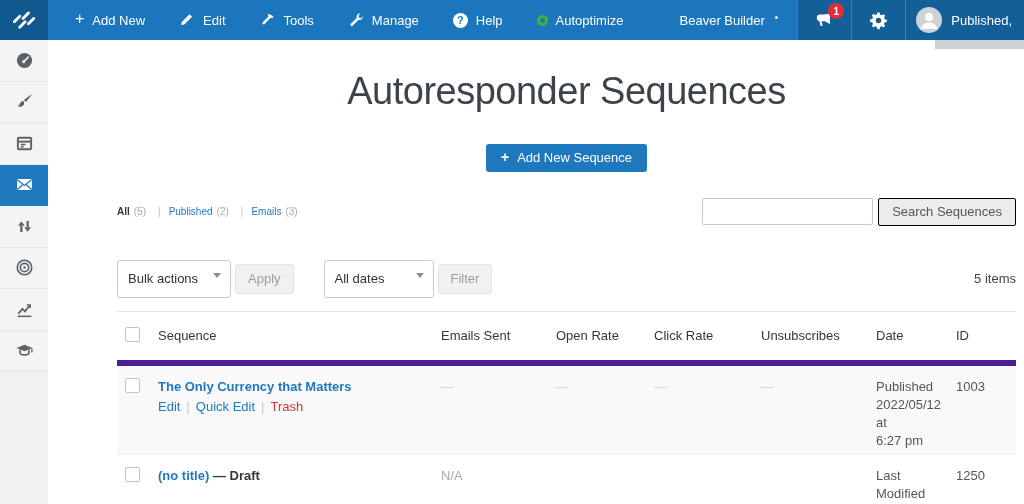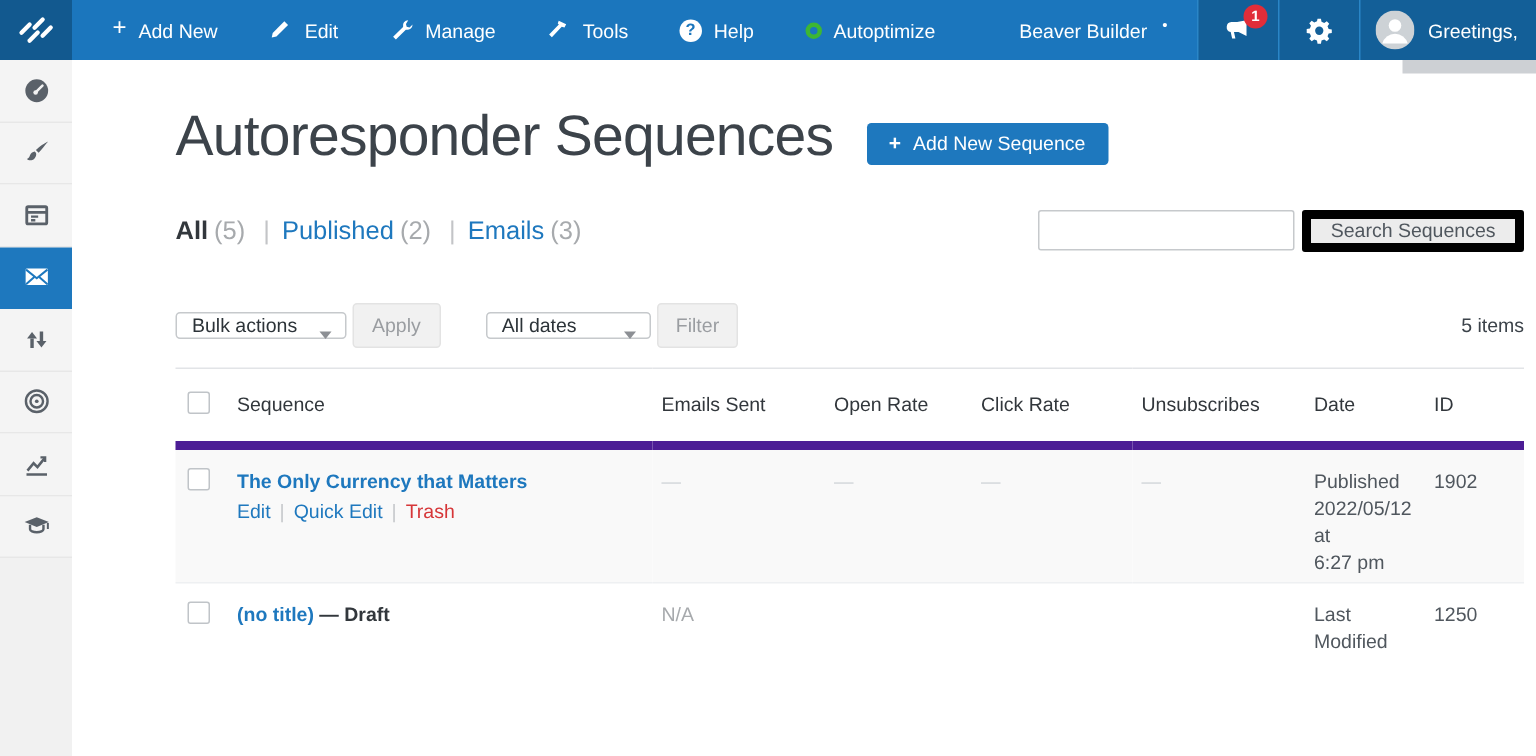--- a/index.html
+++ b/index.html
@@ -36,43 +36,43 @@
   .sidebar { position:absolute; top:40px; left:0; bottom:0; width:48px;
     background:#f1f1f1; z-index:2; }
   .sb-item { height:41.5px; display:flex; align-items:center; justify-content:center;
     cursor:pointer; border-bottom:1px solid #e7e7e7; background:#f4f4f4; }
   .sb-item.active { background:#1e78be; border-bottom-color:#1e78be; }
 
   
   .content { position:absolute; top:40px; left:48px; right:0; bottom:0;
     background:#fff; padding:0 8px 0 69px; overflow:hidden; }
 
-  .title-row { margin-top:30px; display:flex; align-items:center; gap:22px; }
+  .title-row { margin-top:30px; display:flex; align-items:center; gap:22px;flex-direction:column; }
   h1.page-title { font-size:38px; font-weight:300; color:#3c434a; line-height:1.15;
     letter-spacing:-0.5px; }
   .add-new-btn { background:#1e78be; color:#fff; border:none; border-radius:3px;
     height:28px; padding:0 15px; font-size:13px; display:flex; align-items:center;
     gap:8px; cursor:pointer; margin-top:8px; font-family:inherit; }
   .add-new-btn .ab-plus { font-size:14px; font-weight:bold; }
 
   .views-row { margin-top:26px; display:flex; align-items:center; justify-content:space-between; }
-  .subsubsub { font-size:17px; display:flex; align-items:center; }
+  .subsubsub { font-size:10px; display:flex; align-items:center; }
   .view { display:flex; align-items:center; gap:4px; cursor:pointer; }
   .view .lbl { color:#1e78be; }
   .view.current .lbl { color:#32373c; font-weight:bold; }
   .view .cnt { color:#a7aaad; }
   .view:not(:last-child)::after { content:"|"; color:#c3c4c7; margin:0 8px; }
   .search-box { display:flex; align-items:center; gap:5px; }
   .search-input { width:171px; height:27px; border:1px solid #c6c9cc; border-radius:2px;
     padding:0 6px; font-size:13px; font-family:inherit; background:#fff; }
-  .search-btn { height:28px; padding:0 13px; background:#ececec; border:6px solid #000000;
+  .search-btn { height:28px; padding:0 13px; background:#ececec; border:1px solid #000000;
     border-radius:2px; color:#50575e; font-size:13px; cursor:pointer; font-family:inherit; }
 
   .tablenav { margin-top:34px; display:flex; align-items:center; }
-  .select-ctl { position:relative; height:18px; border:1px solid #c6c9cc; border-radius:3px;
+  .select-ctl { position:relative; height:38px; border:1px solid #c6c9cc; border-radius:3px;
     background:#fff; font-size:13px; color:#2c3338; display:flex; align-items:center;
     padding:0 30px 0 10px; cursor:pointer; }
   .select-ctl .caret { position:absolute; right:9px; top:12px; width:0; height:0;
     border-left:4px solid transparent; border-right:4px solid transparent;
     border-top:5px solid #8c8f94; }
   .tn-btn { height:30px; padding:0 12px; margin-left:4px; background:#f1f1f1;
     border:1px solid #e3e3e3; border-radius:3px; color:#9a9da1; font-size:13px;
     cursor:pointer; font-family:inherit; }
   .sel-dates { margin-left:30px; min-width:110px; }
   .sel-bulk { min-width:114px; }
@@ -124,29 +124,29 @@
         <span>Add New</span>
       </a>
       <a class="ab-item">
         <svg viewBox="0 0 20 20" width="16" height="16">
           <path d="M13.2 2.7l3.1 3.1L6.6 15.5l-3.9.8.8-3.9z" fill="#fff"></path>
         </svg>
         <span>Edit</span>
       </a>
       <a class="ab-item">
         <svg viewBox="0 0 20 20" width="16" height="16">
+          <path d="M10.6 2.2l6.2 3.1-1.4 2.6-2.3-.6L4.9 16l-2.3-2.3 8.1-8.2-.9-1z" fill="#fff"></path>
+        </svg>
+        <span>Tools</span>
+      </a>
+      <a class="ab-item">
+        <svg viewBox="0 0 20 20" width="16" height="16">
           <path d="M15.2 1.8a4.4 4.4 0 0 0-4.3 5.6L2.6 15.7l2.3 2.3 8.3-8.3a4.4 4.4 0 0 0 5.6-4.3l-2.5 2.5-2.4-.6-.6-2.4z" fill="#fff"></path>
         </svg>
         <span>Manage</span>
-      </a>
-      <a class="ab-item">
-        <svg viewBox="0 0 20 20" width="16" height="16">
-          <path d="M10.6 2.2l6.2 3.1-1.4 2.6-2.3-.6L4.9 16l-2.3-2.3 8.1-8.2-.9-1z" fill="#fff"></path>
-        </svg>
-        <span>Tools</span>
       </a>
       <a class="ab-item">
         <span class="help-ic">?</span>
         <span>Help</span>
       </a>
       <a class="ab-item">
         <span class="ring"></span>
         <span>Autoptimize</span>
       </a>
       <a class="ab-item bb">
@@ -166,21 +166,21 @@
           <path fill="#fff" d="M8.8 1.5h2.4l.4 2.2 1.9.8 1.8-1.2 1.7 1.7-1.2 1.8.8 1.9 2.2.4v2.4l-2.2.4-.8 1.9 1.2 1.8-1.7 1.7-1.8-1.2-1.9.8-.4 2.2H8.8l-.4-2.2-1.9-.8-1.8 1.2-1.7-1.7 1.2-1.8-.8-1.9-2.2-.4V8.8l2.2-.4.8-1.9-1.2-1.8 1.7-1.7 1.8 1.2 1.9-.8z"></path>
           <circle cx="10" cy="10" r="2.9" fill="#135f98"></circle>
         </svg>
       </div>
       <div class="ab-cell account">
         <svg viewBox="0 0 26 26" width="26" height="26">
           <circle cx="13" cy="13" r="13" fill="#cdd2d6"></circle>
           <circle cx="13" cy="10" r="4.2" fill="#fff"></circle>
           <path d="M4.5 22a8.8 8.8 0 0 1 17 0z" fill="#fff"></path>
         </svg>
-        <span class="greeting">Greetings,</span>
+        <span class="greeting">Published,</span>
       </div>
     </div>
   </header>
   <div class="flyout-remnant"></div>
 
   <aside class="sidebar">
     <div class="sb-item">
       <svg viewBox="0 0 20 20" width="19" height="19">
         <circle cx="10" cy="10" r="8" fill="#5a6169"></circle>
         <path d="M9.2 11.2L14 6.4" stroke="#f1f1f1" stroke-width="1.8" stroke-linecap="round"></path>
@@ -316,21 +316,21 @@
           </td>
           <td class="dash">—</td>
           <td class="dash">—</td>
           <td class="dash">—</td>
           <td class="dash">—</td>
           <td class="date-cell">
             <div>Published</div>
             <div>2022/05/12 at</div>
             <div>6:27 pm</div>
           </td>
-          <td class="id-cell">1902</td>
+          <td class="id-cell">1003</td>
         </tr>
         <tr>
           <td><span class="cb"></span></td>
           <td>
             <a class="row-title">(no title)</a><span class="title-suffix"> — Draft</span>
           </td>
           <td class="na">N/A</td>
           <td class="dash"></td>
           <td class="dash"></td>
           <td class="dash"></td>

